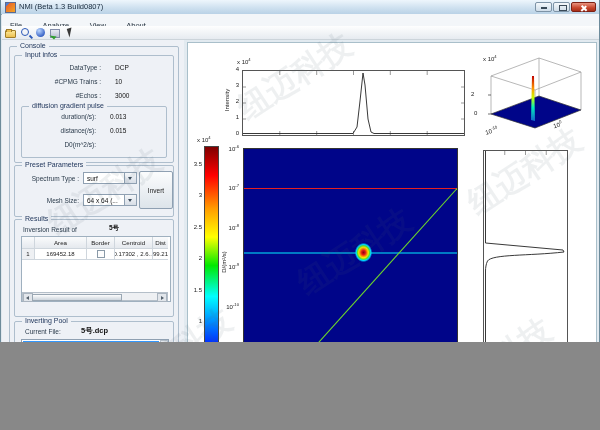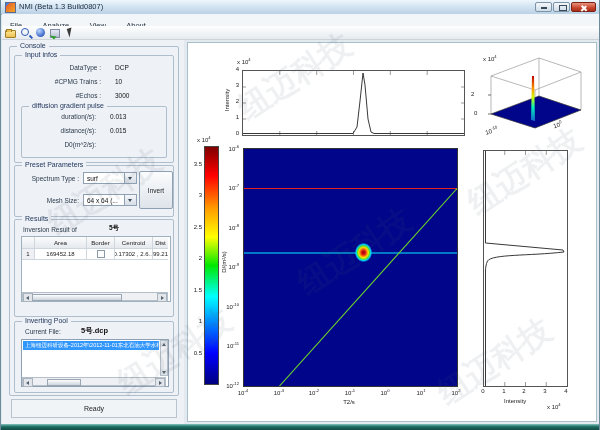--- a/index.html
+++ b/index.html
@@ -1,16 +1,16 @@
 <!DOCTYPE html>
 <html><head>
 <meta charset="utf-8">
 <style>
   html,body{margin:0;padding:0;background:#888;}
-  .window{position:relative;width:600px;height:430px;background:#dfe7ee;
+  .window{position:relative;width:600px;height:342px;background:#dfe7ee;
     font-family:"Liberation Sans",sans-serif;overflow:hidden;
     border-left:1px solid #6d8b9b;border-right:1px solid #6d8b9b;box-sizing:border-box;}
   .abs{position:absolute;}
   
   .titlebar{left:0;top:0;width:600px;height:14px;
     background:linear-gradient(#eef6fc,#cfe1f0 55%,#b9d2e6);border-bottom:1px solid #8fa9bd;}
   .win-icon{left:4px;top:2px;width:9px;height:9px;border:1px solid #5a6a92;
     background:linear-gradient(135deg,#4f7dd0 22%,#e86a2a 22%,#f5a623);}
   .win-title{left:18px;top:0;height:14px;line-height:14px;font-size:7.5px;color:#16293c;}
   .win-btns{right:5px;top:2px;height:10px;display:flex;gap:1px;}

